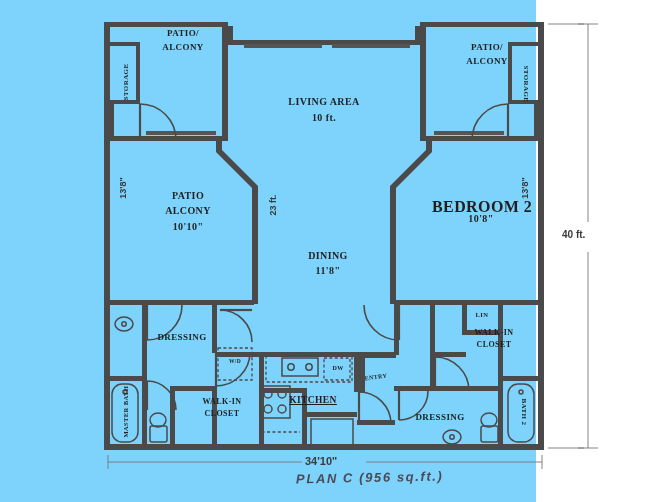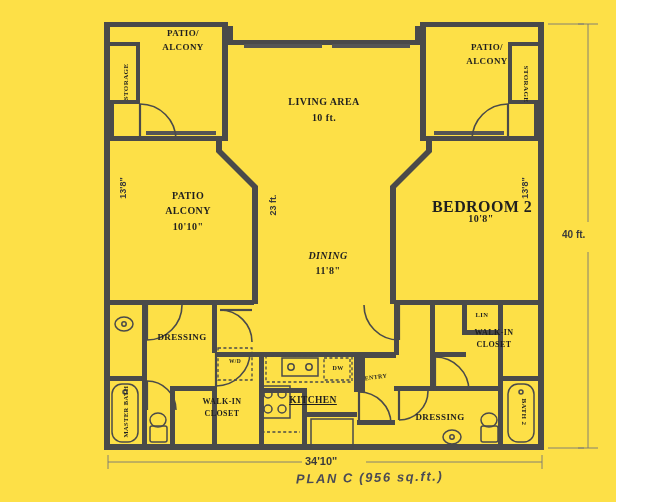--- a/index.html
+++ b/index.html
@@ -1,18 +1,18 @@
 <!DOCTYPE html>
 <html><head>
 <meta charset="utf-8">
 <style>
   html,body{margin:0;padding:0;background:#ffffff;}
   body{width:650px;height:502px;overflow:hidden;
        font-family:"Liberation Serif",serif;color:#2b2b2b;}
-  #stage{position:relative;width:616px;height:502px;background:#fde047;}
+  #stage{position:relative;width:536px;height:502px;background:#7dd3fc;}
   svg#plan{position:absolute;left:0;top:0;width:650px;height:502px;}
   .wall{fill:#4a4a4a;}
   .wallthin{fill:#555;}
   .swing{fill:none;stroke:#4a4a4a;stroke-width:1.6;}
   .doorleaf{fill:none;stroke:#4a4a4a;stroke-width:2.2;}
   .fixture{fill:none;stroke:#4a4a4a;stroke-width:1.5;}
   .dash{fill:none;stroke:#4a4a4a;stroke-width:1.3;stroke-dasharray:3 2.4;}
   .dimline{fill:none;stroke:#777;stroke-width:0.9;}
   .tick{stroke:#777;stroke-width:0.9;}
   .lbl{position:absolute;text-align:center;line-height:1.12;
@@ -224,21 +224,21 @@
 <div class="lbl" style="left:450px;top:42px;width:74px;font-size:9px;">PATIO/</div>
 <div class="lbl" style="left:450px;top:56px;width:74px;font-size:9px;">ALCONY</div>
 
 <div class="lbl rot90cw" style="left:490px;top:80px;width:70px;font-size:7px;">STORAGE</div>
 
 <div class="lbl" style="left:268px;top:96px;width:112px;font-size:10px;">LIVING AREA</div>
 <div class="lbl" style="left:268px;top:112px;width:112px;font-size:10px;">10 ft.</div>
 
 <div class="dimlbl rot90" style="left:253px;top:200px;width:40px;font-size:9px;text-align:center;">23 ft.</div>
 
-<div class="lbl" style="left:288px;top:250px;width:80px;font-size:10px;font-style:italic;">DINING</div>
+<div class="lbl" style="left:288px;top:250px;width:80px;font-size:10px;">DINING</div>
 <div class="lbl" style="left:288px;top:265px;width:80px;font-size:10px;">11'8"</div>
 
 <div class="lbl" style="left:140px;top:190px;width:96px;font-size:10px;">PATIO</div>
 <div class="lbl" style="left:140px;top:205px;width:96px;font-size:10px;">ALCONY</div>
 <div class="lbl" style="left:140px;top:221px;width:96px;font-size:10px;">10'10"</div>
 
 <div class="dimlbl rot90" style="left:103px;top:183px;width:40px;font-size:9px;text-align:center;">13'8"</div>
 
 <div class="lbl" style="left:432px;top:198px;width:98px;font-size:16px;">BEDROOM 2</div>
 <div class="lbl" style="left:432px;top:213px;width:98px;font-size:10px;">10'8"</div>

